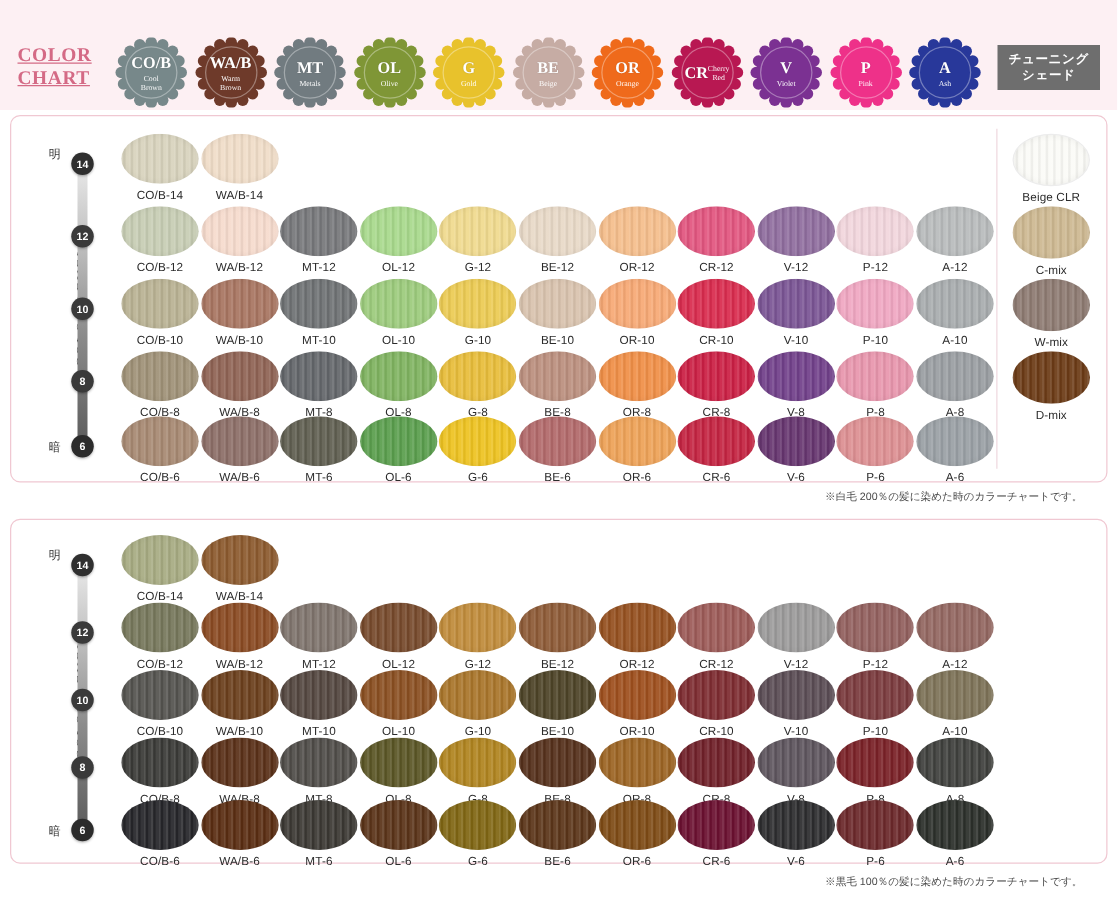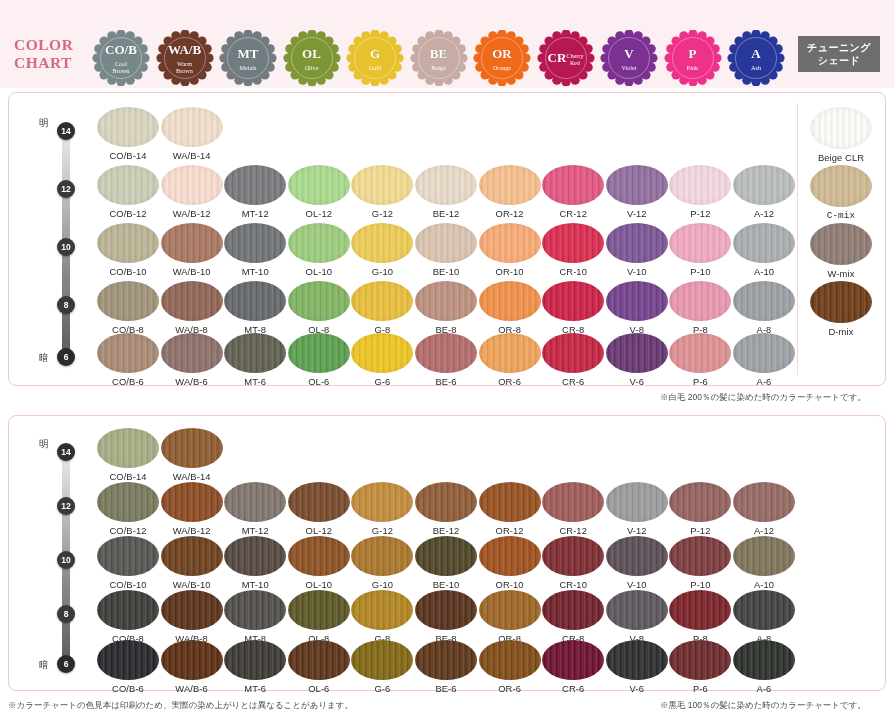--- a/index.html
+++ b/index.html
@@ -51,20 +51,21 @@
   .cc-label {
     position: absolute;
     left: 14px; top: 36px;
     width: 78px;
     font-family: "Liberation Serif", serif;
     font-size: 15.5px;
     font-weight: bold;
     line-height: 18px;
     color: #d46a85;
     letter-spacing: .5px;
+    text-decoration: underline;
   }
 
   
   .badges {
     position: absolute;
     left: 92px; top: 30px;
     width: 700px; height: 56px;
   }
   .badge-wrap {
     position: absolute;
@@ -875,21 +876,21 @@
       </div>
     <div class="divider-v"></div>
     <div class="tuning-col">
         <div class="tuning-cell" style="top: 14px;">
           <div class="swatch" style="background:repeating-linear-gradient(90deg,
       rgba(255,255,255,.14) 0px, rgba(255,255,255,.14) 1px,
       rgba(0,0,0,.05) 2px, rgba(0,0,0,.05) 3px,
       rgba(255,255,255,.07) 4px, rgba(255,255,255,.07) 6px), #fbfbf7;border:1px solid #ececec;"></div>
      <div class="swatch-label">Beige CLR</div>
         </div>
-        <div class="tuning-cell" style="top: 72px; font-family: Liberation Mono, monospace;">
+        <div class="tuning-cell" style="top: 72px;">
           <div class="swatch" style="background:repeating-linear-gradient(90deg,
       rgba(255,255,255,.14) 0px, rgba(255,255,255,.14) 1px,
       rgba(0,0,0,.05) 2px, rgba(0,0,0,.05) 3px,
       rgba(255,255,255,.07) 4px, rgba(255,255,255,.07) 6px), #cdb891;"></div>
      <div class="swatch-label">C-mix</div>
         </div>
         <div class="tuning-cell" style="top: 130px;">
           <div class="swatch" style="background:repeating-linear-gradient(90deg,
       rgba(255,255,255,.14) 0px, rgba(255,255,255,.14) 1px,
       rgba(0,0,0,.05) 2px, rgba(0,0,0,.05) 3px,
@@ -1239,15 +1240,14 @@
           <div class="swatch" style="background:repeating-linear-gradient(90deg,
       rgba(255,255,255,.14) 0px, rgba(255,255,255,.14) 1px,
       rgba(0,0,0,.05) 2px, rgba(0,0,0,.05) 3px,
       rgba(255,255,255,.07) 4px, rgba(255,255,255,.07) 6px), #2b2f2a"></div>
          <div class="swatch-label">A-6</div>
         </div>
       </div>
   </div>
   <div class="note" id="note-black">※黒毛 100％の髪に染めた時のカラーチャートです。</div>
 
-  <div class="note" id="note-print">※カラーチャートの色見本は印刷のため、実際の染め上がりとは異なることがあります。</div>
 
 </div>
 
 </body></html>

